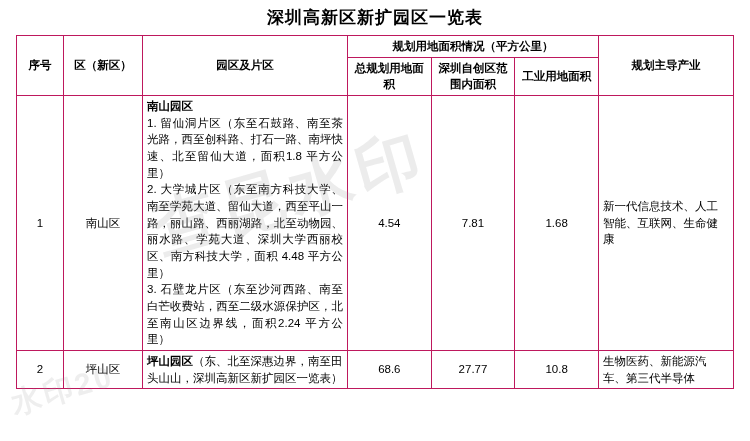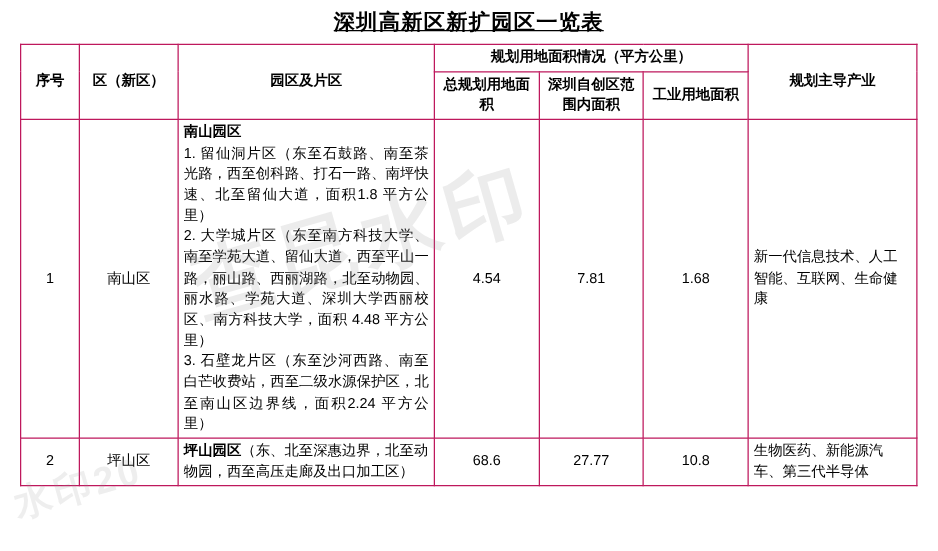--- a/index.html
+++ b/index.html
@@ -21,21 +21,20 @@
     height: 441px;
     box-sizing: border-box;
   }
   .doc-title {
     text-align: center;
     font-size: 17px;
     font-weight: bold;
     letter-spacing: 1px;
     padding: 6px 0 6px 0;
     color: #000;
-    text-decoration: underline;
   }
   table.main {
     border-collapse: collapse;
     width: 718px;
     margin: 0 auto;
     table-layout: fixed;
   }
   table.main th, table.main td {
     border: 1px solid #be185d;
     font-size: 11.5px;
@@ -135,21 +134,21 @@
         </td>
         <td class="c-num">4.54</td>
         <td class="c-num">7.81</td>
         <td class="c-num">1.68</td>
         <td class="industry-cell">新一代信息技术、人工智能、互联网、生命健康</td>
       </tr>
       <tr>
         <td class="c-center">2</td>
         <td class="c-center">坪山区</td>
         <td class="park-cell">
-          <span class="park-title">坪山园区</span><span class="park-item" style="display:inline">（东、北至深惠边界，北至动物园，西至高压走廊及出口加工区）</span>
+          <span class="park-title">坪山园区</span><span class="park-item" style="display:inline">（东、北至深惠边界，南至田头山山，深圳高新区新扩园区一览表）</span>
         </td>
         <td class="c-num">68.6</td>
         <td class="c-num">27.77</td>
         <td class="c-num">10.8</td>
         <td class="industry-cell">生物医药、新能源汽车、第三代半导体</td>
       </tr>
     </tbody>
   </table>
 
   <div class="watermark">查昆水印</div>

